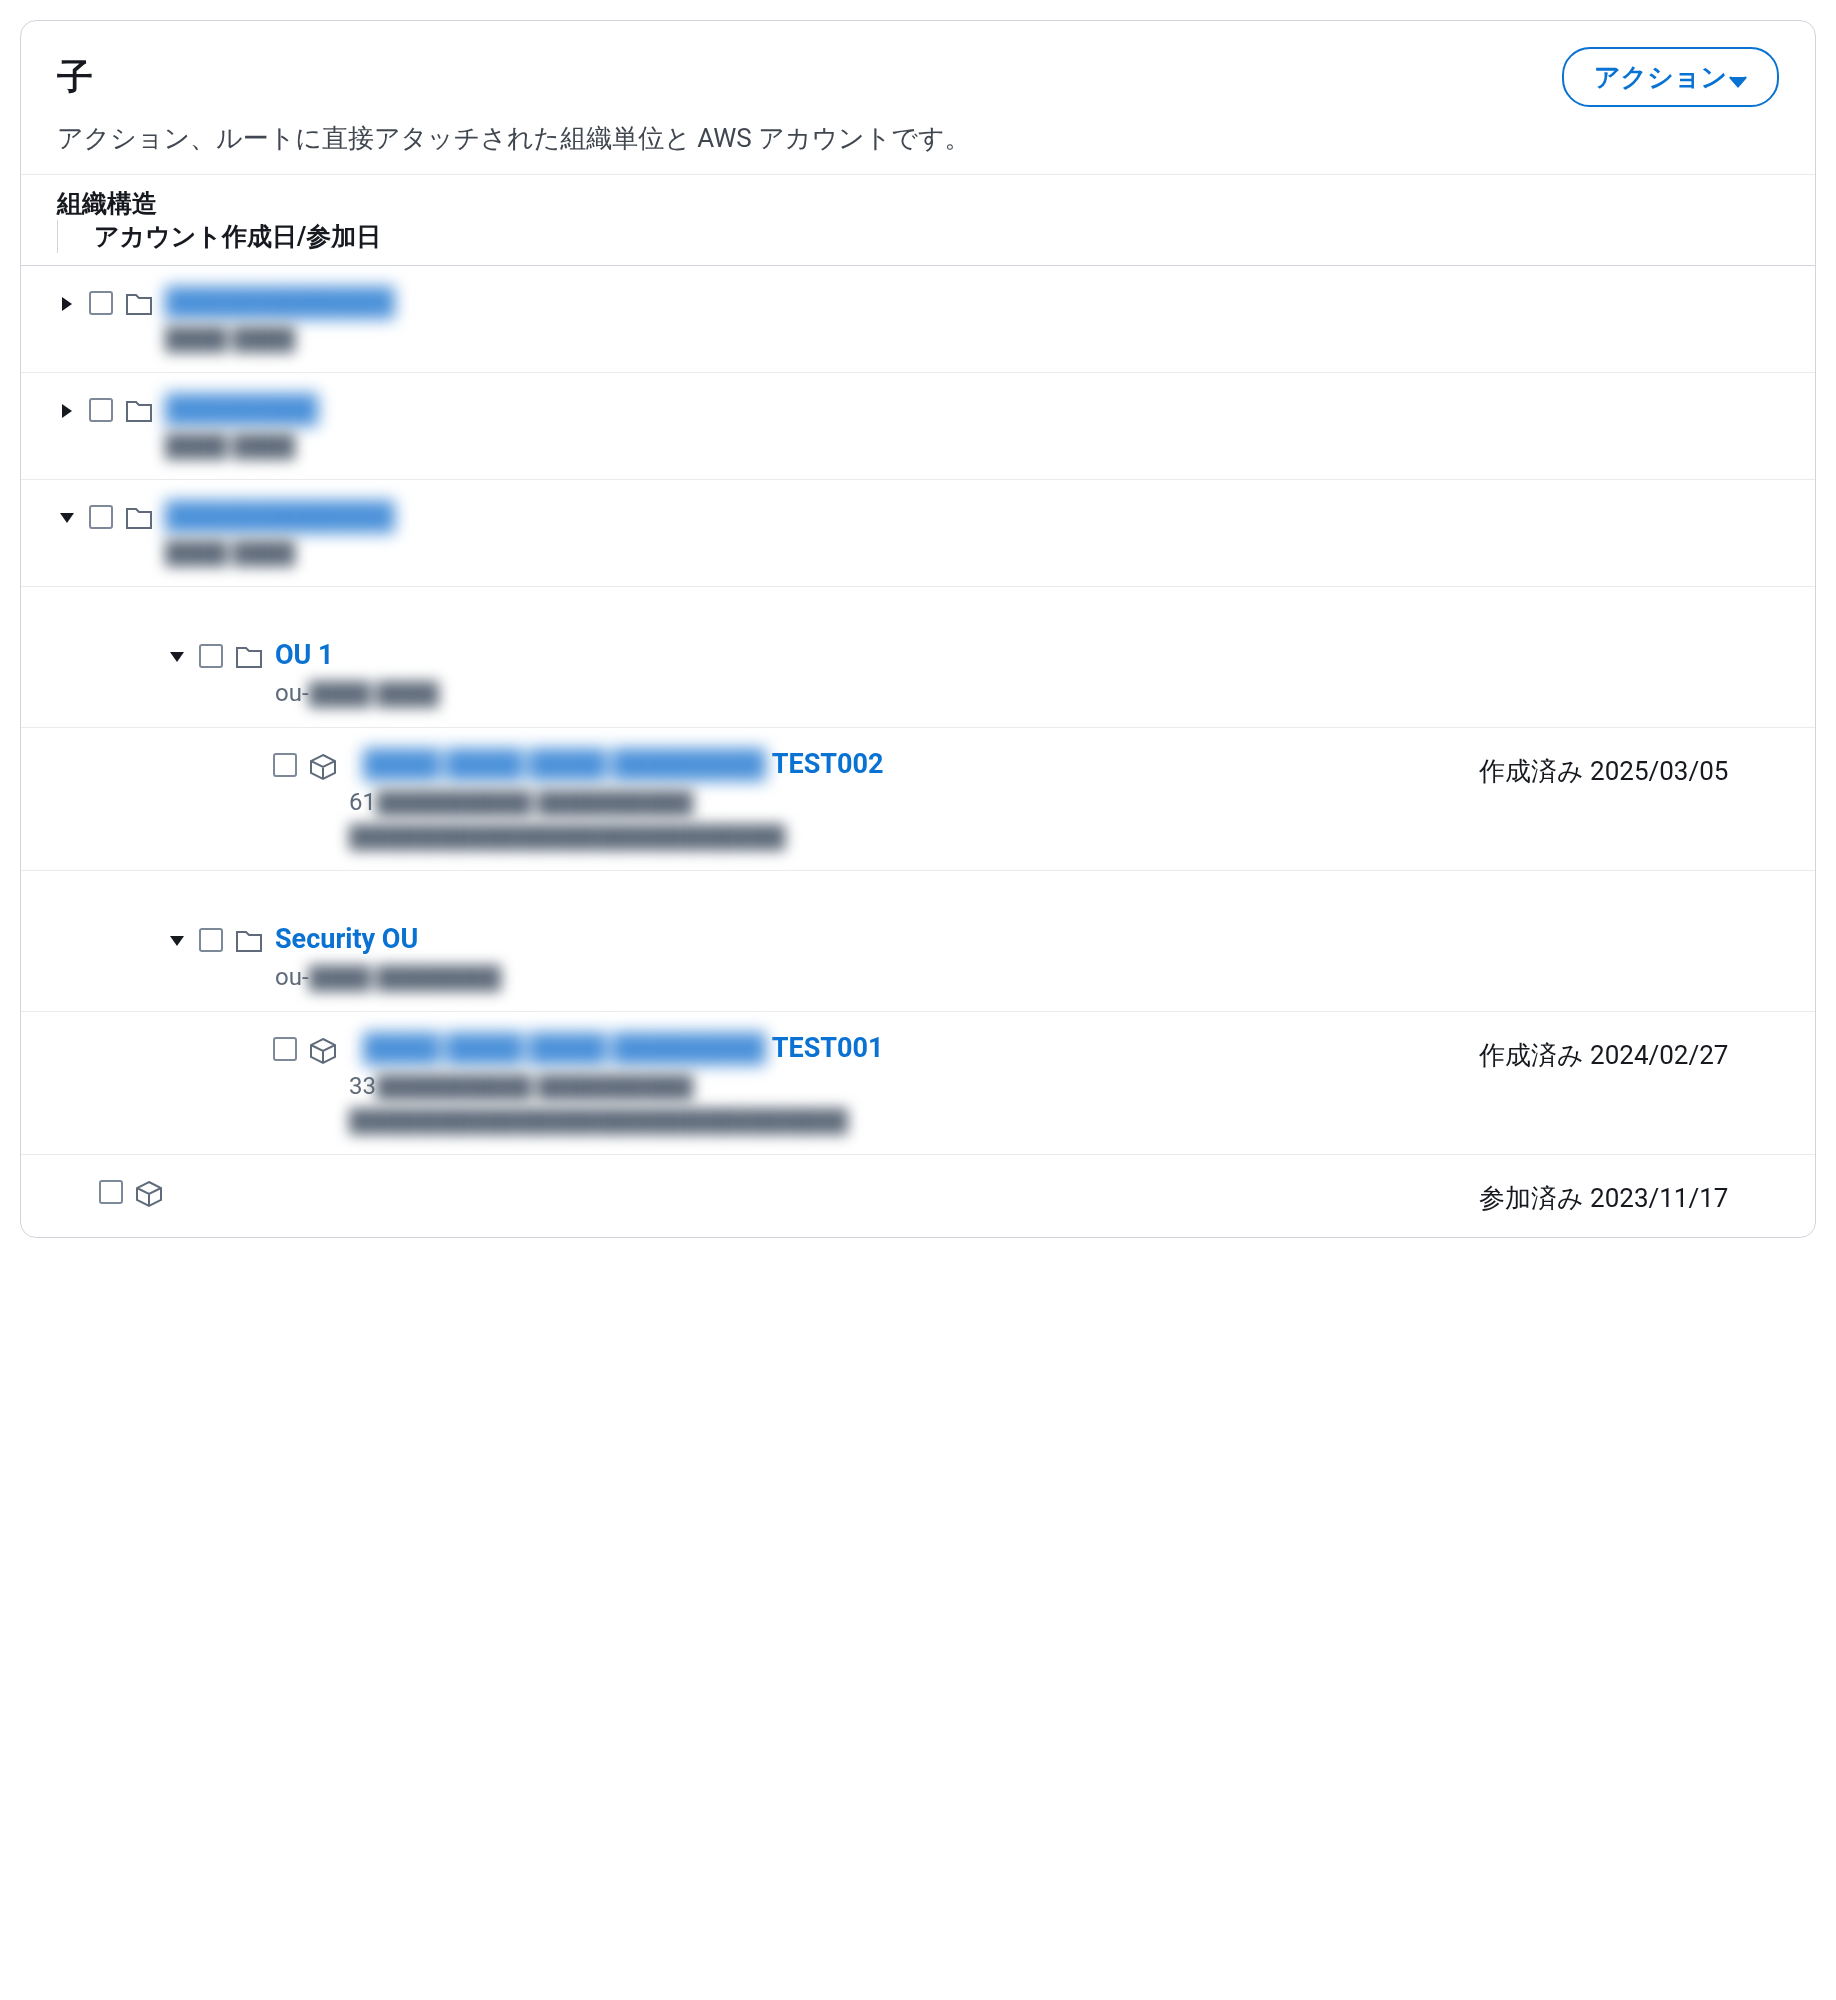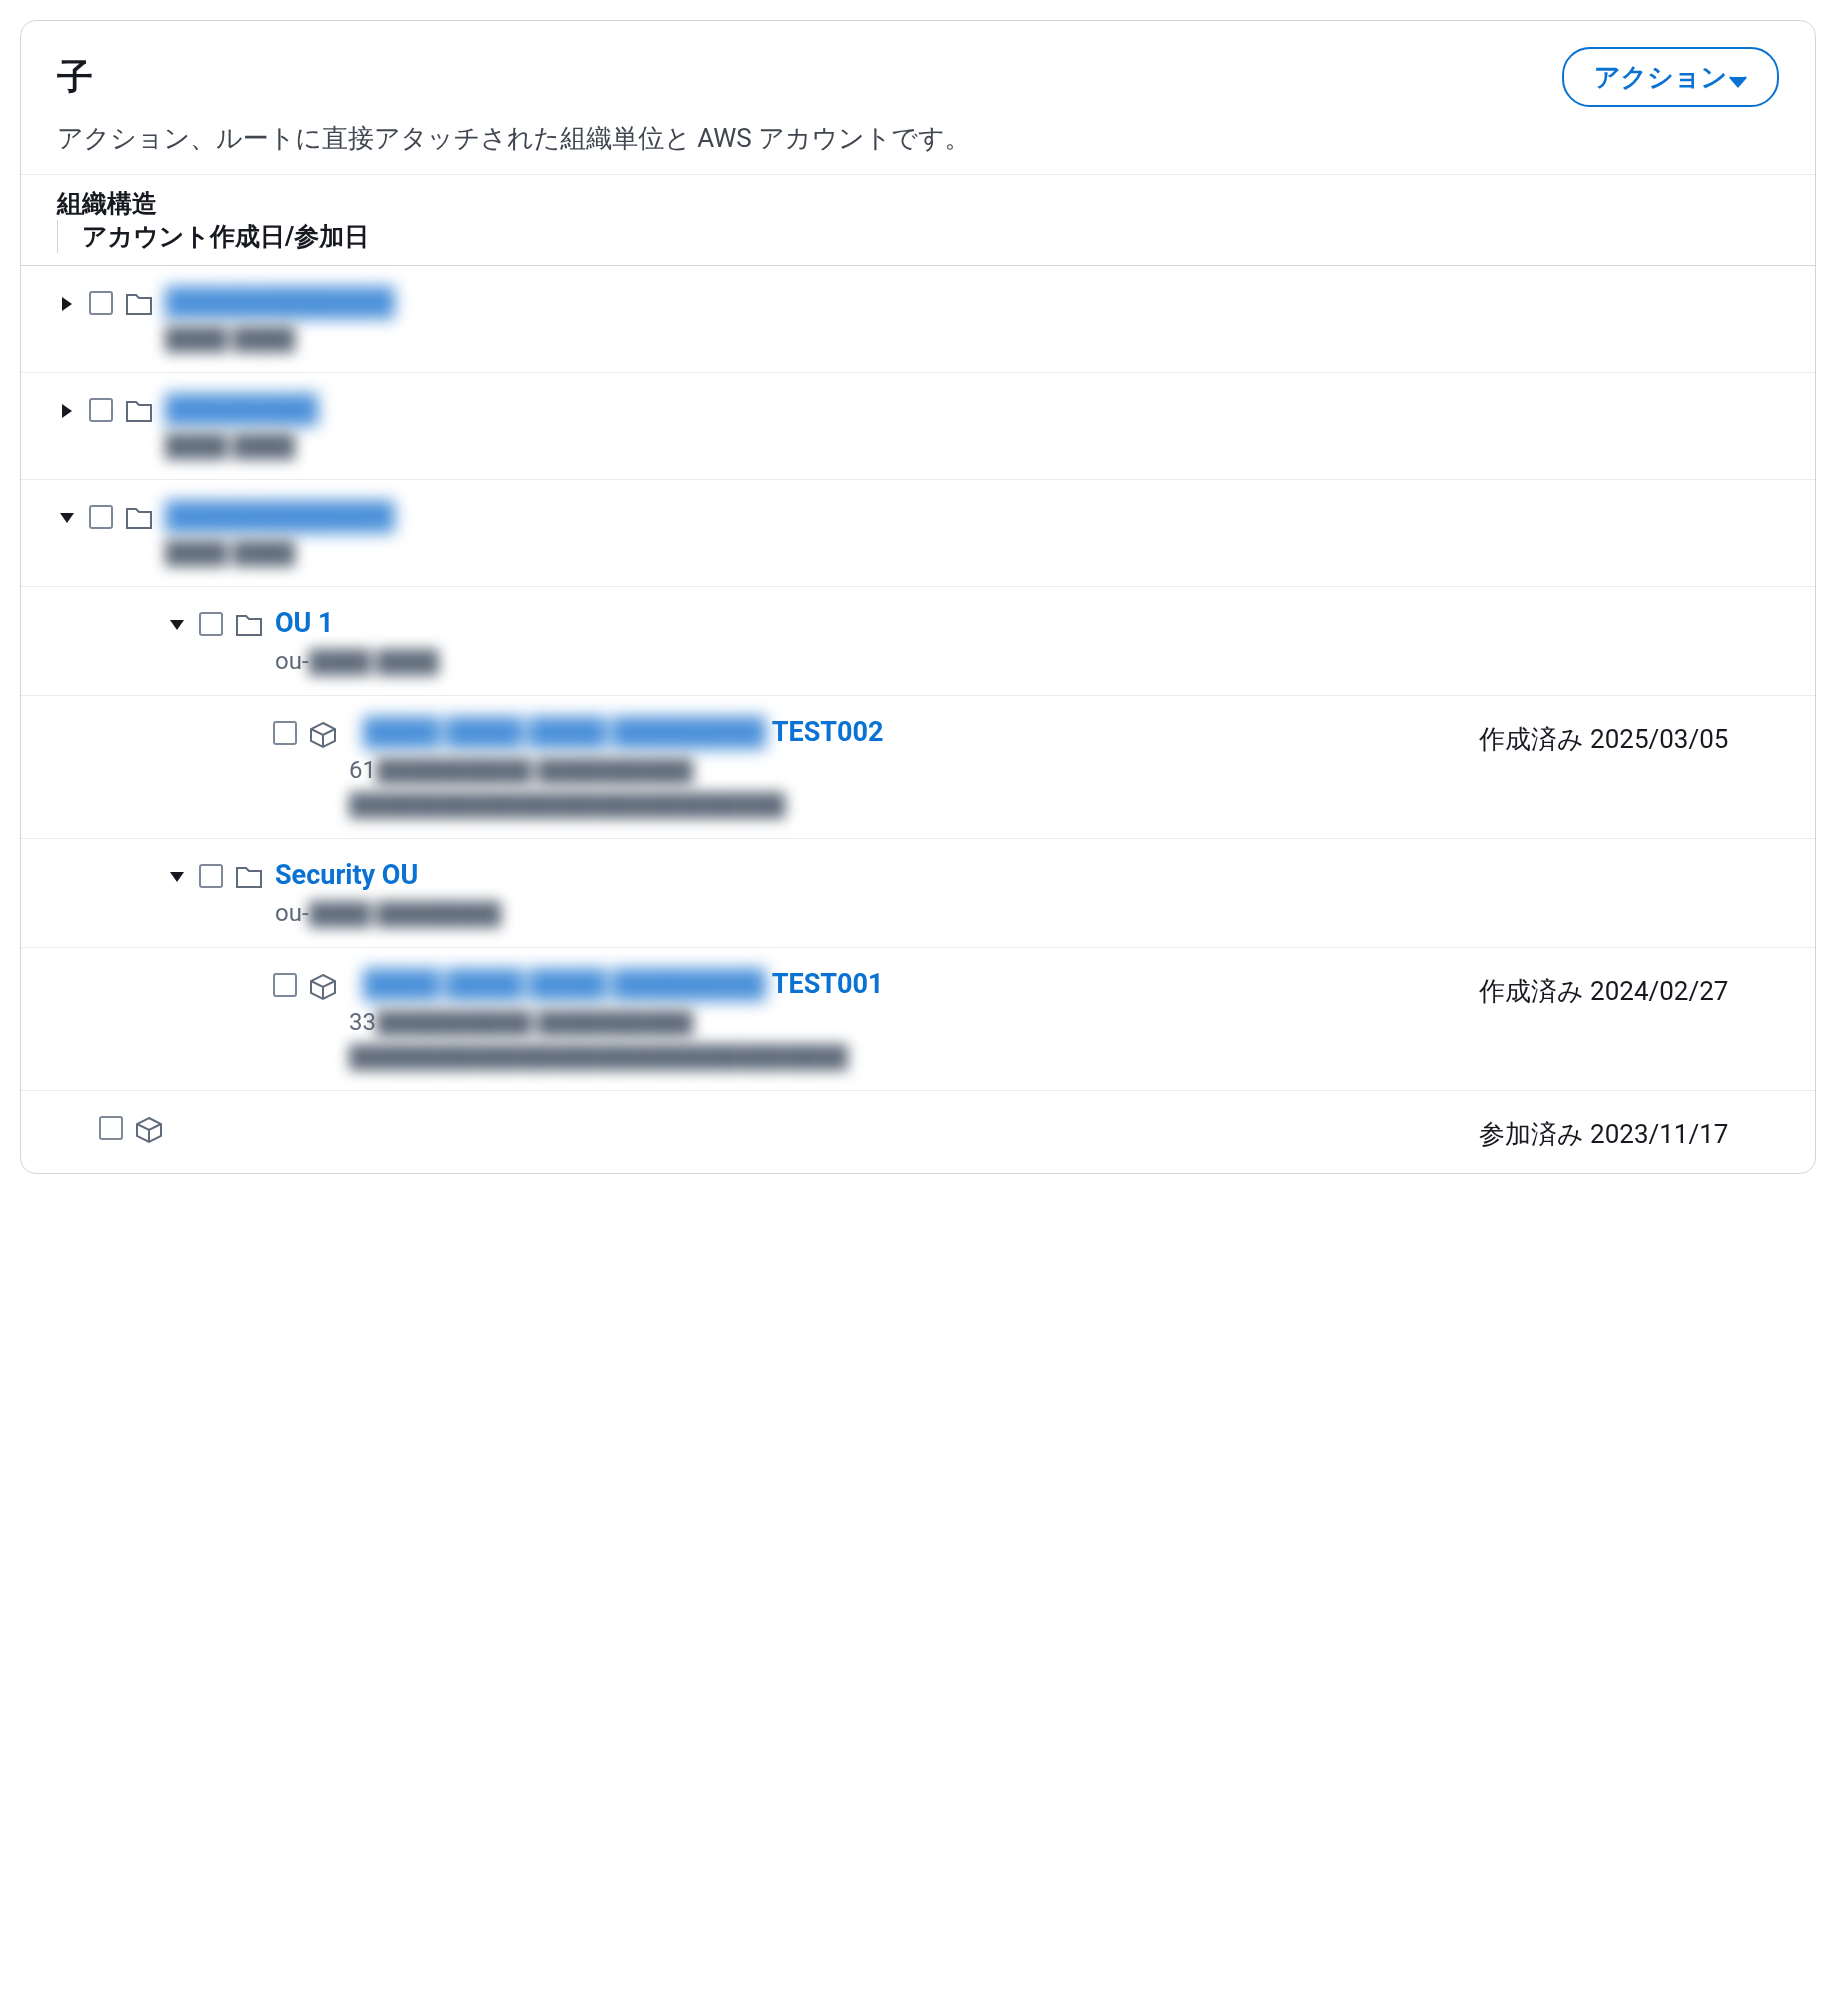--- a/index.html
+++ b/index.html
@@ -59,21 +59,21 @@
       font-weight: 700;
       font-size: 25px;
       color: #16191f;
     }
     .col-date {
       width: 330px;
       font-weight: 700;
       font-size: 25px;
       color: #16191f;
       border-left: 1px solid #d1d5db;
-      padding-left: 24px;
+      padding-left: 36px;
     }
     .tree { }
     .row {
       display: flex;
       align-items: flex-start;
       border-bottom: 1px solid #e9ebed;
       padding: 20px 36px 20px 0;
       min-height: 82px;
     }
     .row-left {
@@ -83,21 +83,21 @@
       gap: 12px;
     }
     .row-date {
       width: 300px;
       font-size: 26px;
       color: #16191f;
       padding-top: 6px;
       margin-left: 36px;
     }
     .indent-0 { padding-left: 36px; }
-    .indent-1 { padding-left: 146px; }
+    .indent-1 { padding-left: 146px; margin-top: 32px; }
     .indent-2 { padding-left: 252px; }
     .indent-base-account { padding-left: 78px; }
     .caret {
       width: 20px;
       height: 20px;
       display: inline-flex;
       align-items: center;
       justify-content: center;
       margin-top: 8px;
       cursor: pointer;

